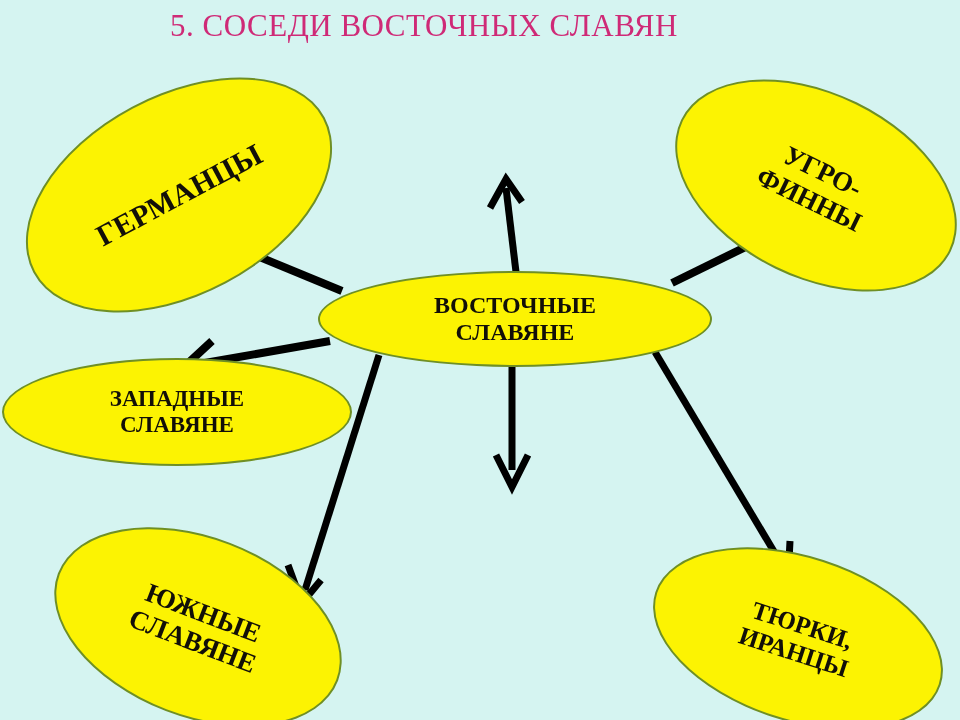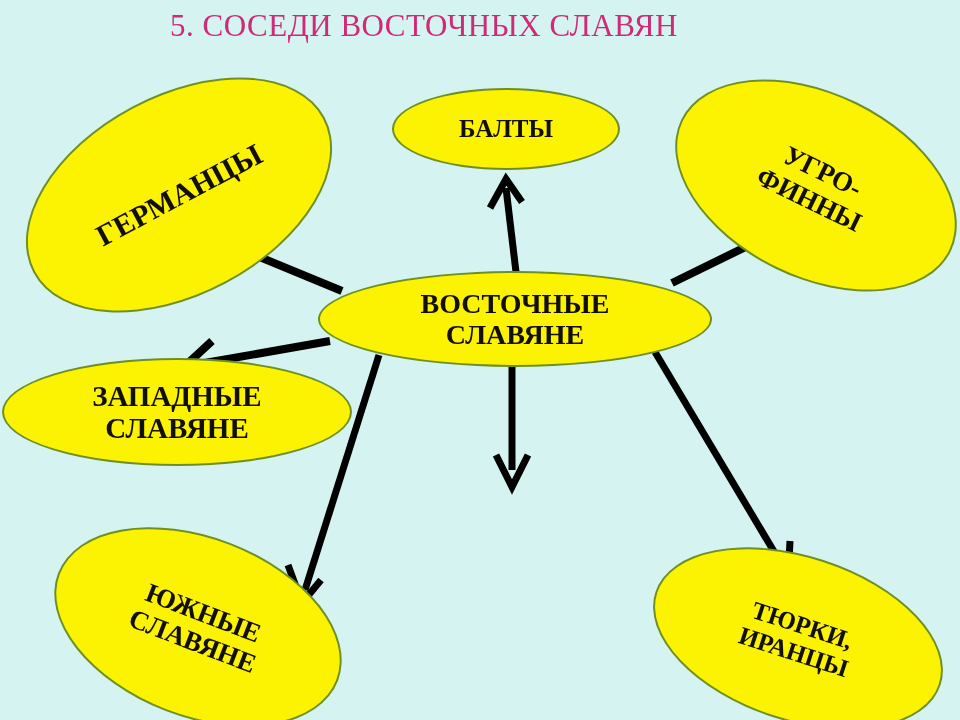--- a/index.html
+++ b/index.html
@@ -57,33 +57,33 @@
     color: #120f08;
     font-family: "Liberation Serif", serif;
     font-weight: bold;
     text-align: center;
     line-height: 1.12;
     white-space: pre-line;
     user-select: none;
   }
   
   #node-center { left: 318px; top: 271px; width: 394px; height: 96px; }
-  #node-center .label { font-size: 28px; }
+  #node-center .label { font-size: 24px; }
 
   #node-balty { left: 392px; top: 88px; width: 228px; height: 82px; }
   #node-balty .label { font-size: 25px; }
 
   #node-germanty { left: 14px; top: 95px; width: 330px; height: 200px; transform: rotate(-28deg); }
   #node-germanty .label { font-size: 30px; transform: rotate(0deg); }
 
   #node-ugro { left: 666px; top: 93px; width: 300px; height: 185px; transform: rotate(26deg); }
   #node-ugro .label { font-size: 27px; }
 
   #node-west { left: 2px; top: 358px; width: 350px; height: 108px; }
-  #node-west .label { font-size: 29px; }
+  #node-west .label { font-size: 23px; }
 
   #node-adygi { left: 370px; top: 490px; width: 298px; height: 108px; }
   #node-adygi .label { font-size: 23px; }
 
   #node-south { left: 48px; top: 537px; width: 300px; height: 180px; transform: rotate(21deg); }
   #node-south .label { font-size: 27px; }
 
   #node-turki { left: 648px; top: 556px; width: 300px; height: 165px; transform: rotate(18deg); }
   #node-turki .label { font-size: 25px; }
 </style>
@@ -130,23 +130,20 @@
       <line x1="655" y1="352" x2="782" y2="565" stroke="#000000" stroke-width="7" stroke-linecap="butt"></line>
       <polyline points="762,551 788,580 790,541" fill="none" stroke="#000000" stroke-width="7" stroke-linejoin="miter"></polyline>
     </g>
   </svg>
 
   <div class="node" id="node-center">
     <span class="label">ВОСТОЧНЫЕ
 СЛАВЯНЕ</span>
   </div>
 
-  <div class="node" id="node-balty">
-    <span class="label">БАЛТЫ</span>
-  </div>
 
   <div class="node" id="node-germanty">
     <span class="label">ГЕРМАНЦЫ</span>
   </div>
 
   <div class="node" id="node-ugro">
     <span class="label">УГРО-
 ФИННЫ</span>
   </div>
 

